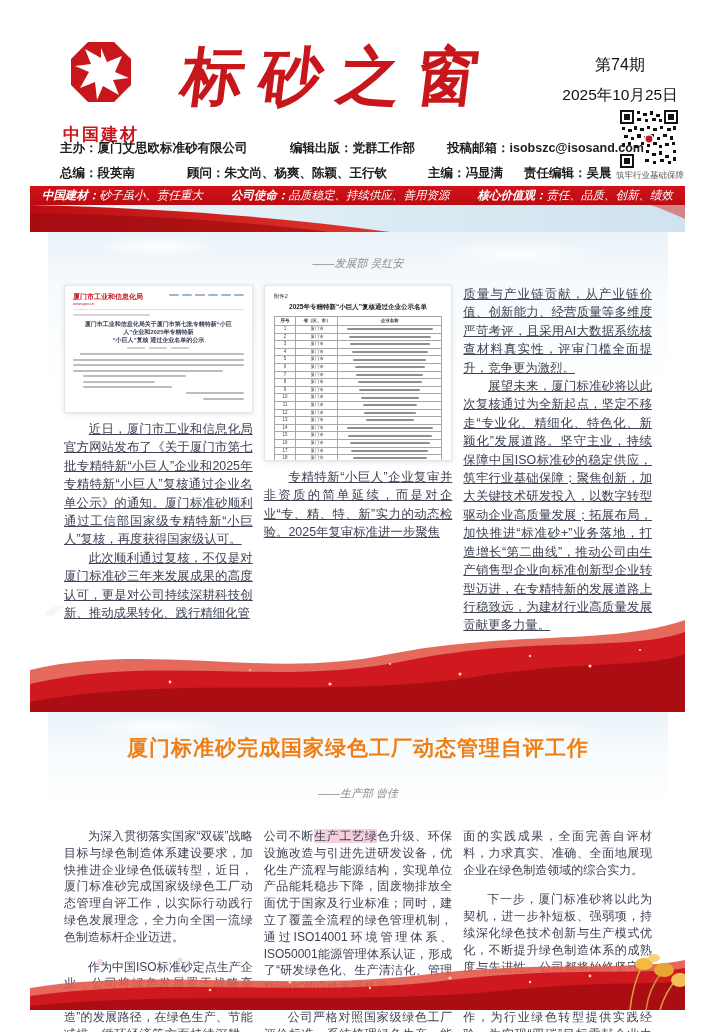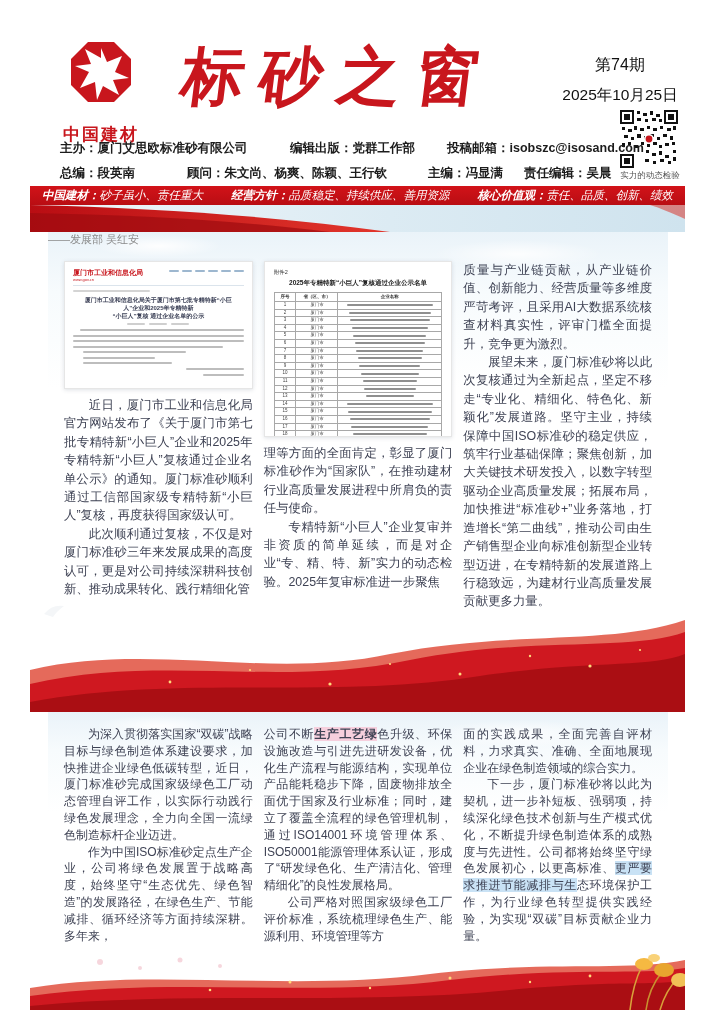--- a/index.html
+++ b/index.html
@@ -48,28 +48,28 @@
       radial-gradient(120px 20px at 470px 22px,rgba(255,255,255,.85),rgba(255,255,255,0) 70%),
       linear-gradient(180deg,#eaf3f9 0%,#f7fbfd 16%,#ffffff 42%);
   }
   .card1{top:232px;height:372px;}
   .card2{top:712px;height:240px;}
   .headline{
     text-align:center;font-size:21px;font-weight:bold;color:#ee7f17;letter-spacing:1px;margin:0;
   }
   .card1 .headline{padding-top:38px;}
   .card2 .headline{padding-top:22px;}
-  .byline{text-align:left;font-size:11px;color:#8a8a8a;margin-top:0;}
+  .byline{text-align:center;font-size:11px;color:#8a8a8a;margin-top:24px;font-style:italic;}
   .cols{display:flex;gap:11px;padding:0 16px;margin-top:14px;}
   .col{flex:1;min-width:0;}
   .body-p{margin:0;text-align:justify;color:#3e4254;}
-  .card1 .body-p{font-size:12.4px;line-height:18.4px;}
-  .card2 .body-p{font-size:12px;line-height:16.8px;}
+  .card1 .body-p{font-size:12.4px;line-height:18.4px;text-decoration:underline;}
+  .card2 .body-p{font-size:12px;line-height:16.8px;margin-top:13px;}
   .indent{text-indent:2em;}
-  .hl-pink{background:#f6cfdd;font-weight:bold;}
+  .hl-pink{background:#f6cfdd;}
   .hl-blue{background:#c9e2f5;}
   
   .clip{
     background:#fff;border:1px solid #e6e6e6;box-shadow:0 1px 4px rgba(70,90,110,.18);
     box-sizing:border-box;overflow:hidden;
   }
   .gov-clip{height:128px;padding:6px 8px;margin-bottom:7px;}
   .gov-head{display:flex;justify-content:space-between;align-items:flex-start;}
   .gov-site{font-size:7px;font-weight:bold;color:#c8161d;line-height:9px;}
   .gov-sub{font-size:4px;color:#c8161d;}
@@ -179,38 +179,38 @@
           <rect x="4" y="4" width="6" height="6" fill="#111"></rect>
         <rect x="46" y="2" width="10" height="10" fill="#fff"></rect>
           <rect x="48" y="4" width="6" height="6" fill="#111"></rect>
         <rect x="2" y="46" width="10" height="10" fill="#fff"></rect>
           <rect x="4" y="48" width="6" height="6" fill="#111"></rect>
       </g>
       <circle cx="29" cy="29" r="5" fill="#fff"></circle>
         <circle cx="29" cy="29" r="3.4" fill="#c8161d"></circle>
     </svg>
   </div>
-  <div class="qr-caption">实力的动态检验</div>
+  <div class="qr-caption">筑牢行业基础保障</div>
 
   <div class="masthead-row mr1">
     <span class="mh-item" style="left:60px"><span>主办：</span><span>厦门艾思欧标准砂有限公司</span></span>
     <span class="mh-item" style="left:290px"><span>编辑出版：</span><span>党群工作部</span></span>
     <span class="mh-item" style="left:447px"><span>投稿邮箱：</span><span>isobszc@isosand.com</span></span>
   </div>
   <div class="masthead-row mr2">
     <span class="mh-item" style="left:60px"><span>总编：</span><span>段英南</span></span>
     <span class="mh-item" style="left:187px"><span>顾问：</span><span>朱文尚、杨爽、陈颖、王行钦</span></span>
     <span class="mh-item" style="left:428px"><span>主编：</span><span>冯显满</span></span>
     <span class="mh-item" style="left:524px"><span>责任编辑：</span><span>吴晨</span></span>
   </div>
 </div>
 
 <div class="mission-banner">
   <span><b>中国建材：</b><span>砂子虽小、责任重大</span></span>
-  <span><b>经营方针：</b><span>品质稳定、持续供应、善用资源</span></span>
+  <span><b>公司使命：</b><span>品质稳定、持续供应、善用资源</span></span>
   <span><b>核心价值观：</b><span>责任、品质、创新、绩效</span></span>
 </div>
 
 <div class="deco-band">
   <svg width="655" height="27" viewBox="0 0 655 27">
     <defs>
       <linearGradient id="rg1" x1="0" y1="0" x2="1" y2="0">
         <stop offset="0" stop-color="#b90d13"></stop>
           <stop offset="1" stop-color="#e2362c"></stop>
       </linearGradient>
@@ -410,21 +410,20 @@
               <tr>
                 <td>18</td>
                 <td>厦门市</td>
                 <td>
                   <div class="namebar" style="width: 72%;"></div>
                 </td>
               </tr>
             </tbody>
         </table>
       </div>
-      <p class="body-p">理等方面的全面肯定，彰显了厦门标准砂作为“国家队”，在推动建材行业高质量发展进程中所肩负的责任与使命。</p>
       <p class="body-p indent">专精特新“小巨人”企业复审并非资质的简单延续，而是对企业“专、精、特、新”实力的动态检验。2025年复审标准进一步聚焦</p>
     </div>
 
     <div class="col">
       <p class="body-p">质量与产业链贡献，从产业链价值、创新能力、经营质量等多维度严苛考评，且采用AI大数据系统核查材料真实性，评审门槛全面提升，竞争更为激烈。</p>
       <p class="body-p indent">展望未来，厦门标准砂将以此次复核通过为全新起点，坚定不移走“专业化、精细化、特色化、新颖化”发展道路。坚守主业，持续保障中国ISO标准砂的稳定供应，筑牢行业基础保障；聚焦创新，加大关键技术研发投入，以数字转型驱动企业高质量发展；拓展布局，加快推进“标准砂+”业务落地，打造增长“第二曲线”，推动公司由生产销售型企业向标准创新型企业转型迈进，在专精特新的发展道路上行稳致远，为建材行业高质量发展贡献更多力量。</p>
     </div>
 
   </div>
 </div>
@@ -445,20 +444,22 @@
         <circle cx="610" cy="46" r="1.1"></circle>
     </g>
   </svg>
   <svg class="dove" width="42" height="30" viewBox="0 0 42 30">
     <path d="M2 18 Q10 6 26 7 Q20 11 19 15 Q28 13 38 19 Q29 21 24 25 Q14 30 6 24 Q2 22 2 18 Z" fill="#ffffff"></path>
     <path d="M14 10 Q22 0 34 2 Q26 8 23 13 Z" fill="#f4f6f8"></path>
   </svg>
 </div>
 
 <div class="card card2">
+  <h2 class="headline">厦门标准砂完成国家绿色工厂动态管理自评工作</h2>
+  <div class="byline">——生产部 曾佳</div>
   <div class="cols">
 
     <div class="col">
       <p class="body-p indent">为深入贯彻落实国家“双碳”战略目标与绿色制造体系建设要求，加快推进企业绿色低碳转型，近日，厦门标准砂完成国家级绿色工厂动态管理自评工作，以实际行动践行绿色发展理念，全力向全国一流绿色制造标杆企业迈进。</p>
       <p class="body-p indent">作为中国ISO标准砂定点生产企业，公司将绿色发展置于战略高度，始终坚守“生态优先、绿色智造”的发展路径，在绿色生产、节能减排、循环经济等方面持续深耕。多年来，</p>
     </div>
 
     <div class="col">
       <p class="body-p"><span>公司不断</span><span class="hl-pink">生产工艺绿</span><span>色升级、环保设施改造与引进先进研发设备，优化生产流程与能源结构，实现单位产品能耗稳步下降，固废物排放全面优于国家及行业标准；同时，建立了覆盖全流程的绿色管理机制，通过ISO14001环境管理体系、ISO50001能源管理体系认证，形成了“研发绿色化、生产清洁化、管理精细化”的良性发展格局。</span></p>
       <p class="body-p indent">公司严格对照国家级绿色工厂评价标准，系统梳理绿色生产、能源利用、环境管理等方</p>

